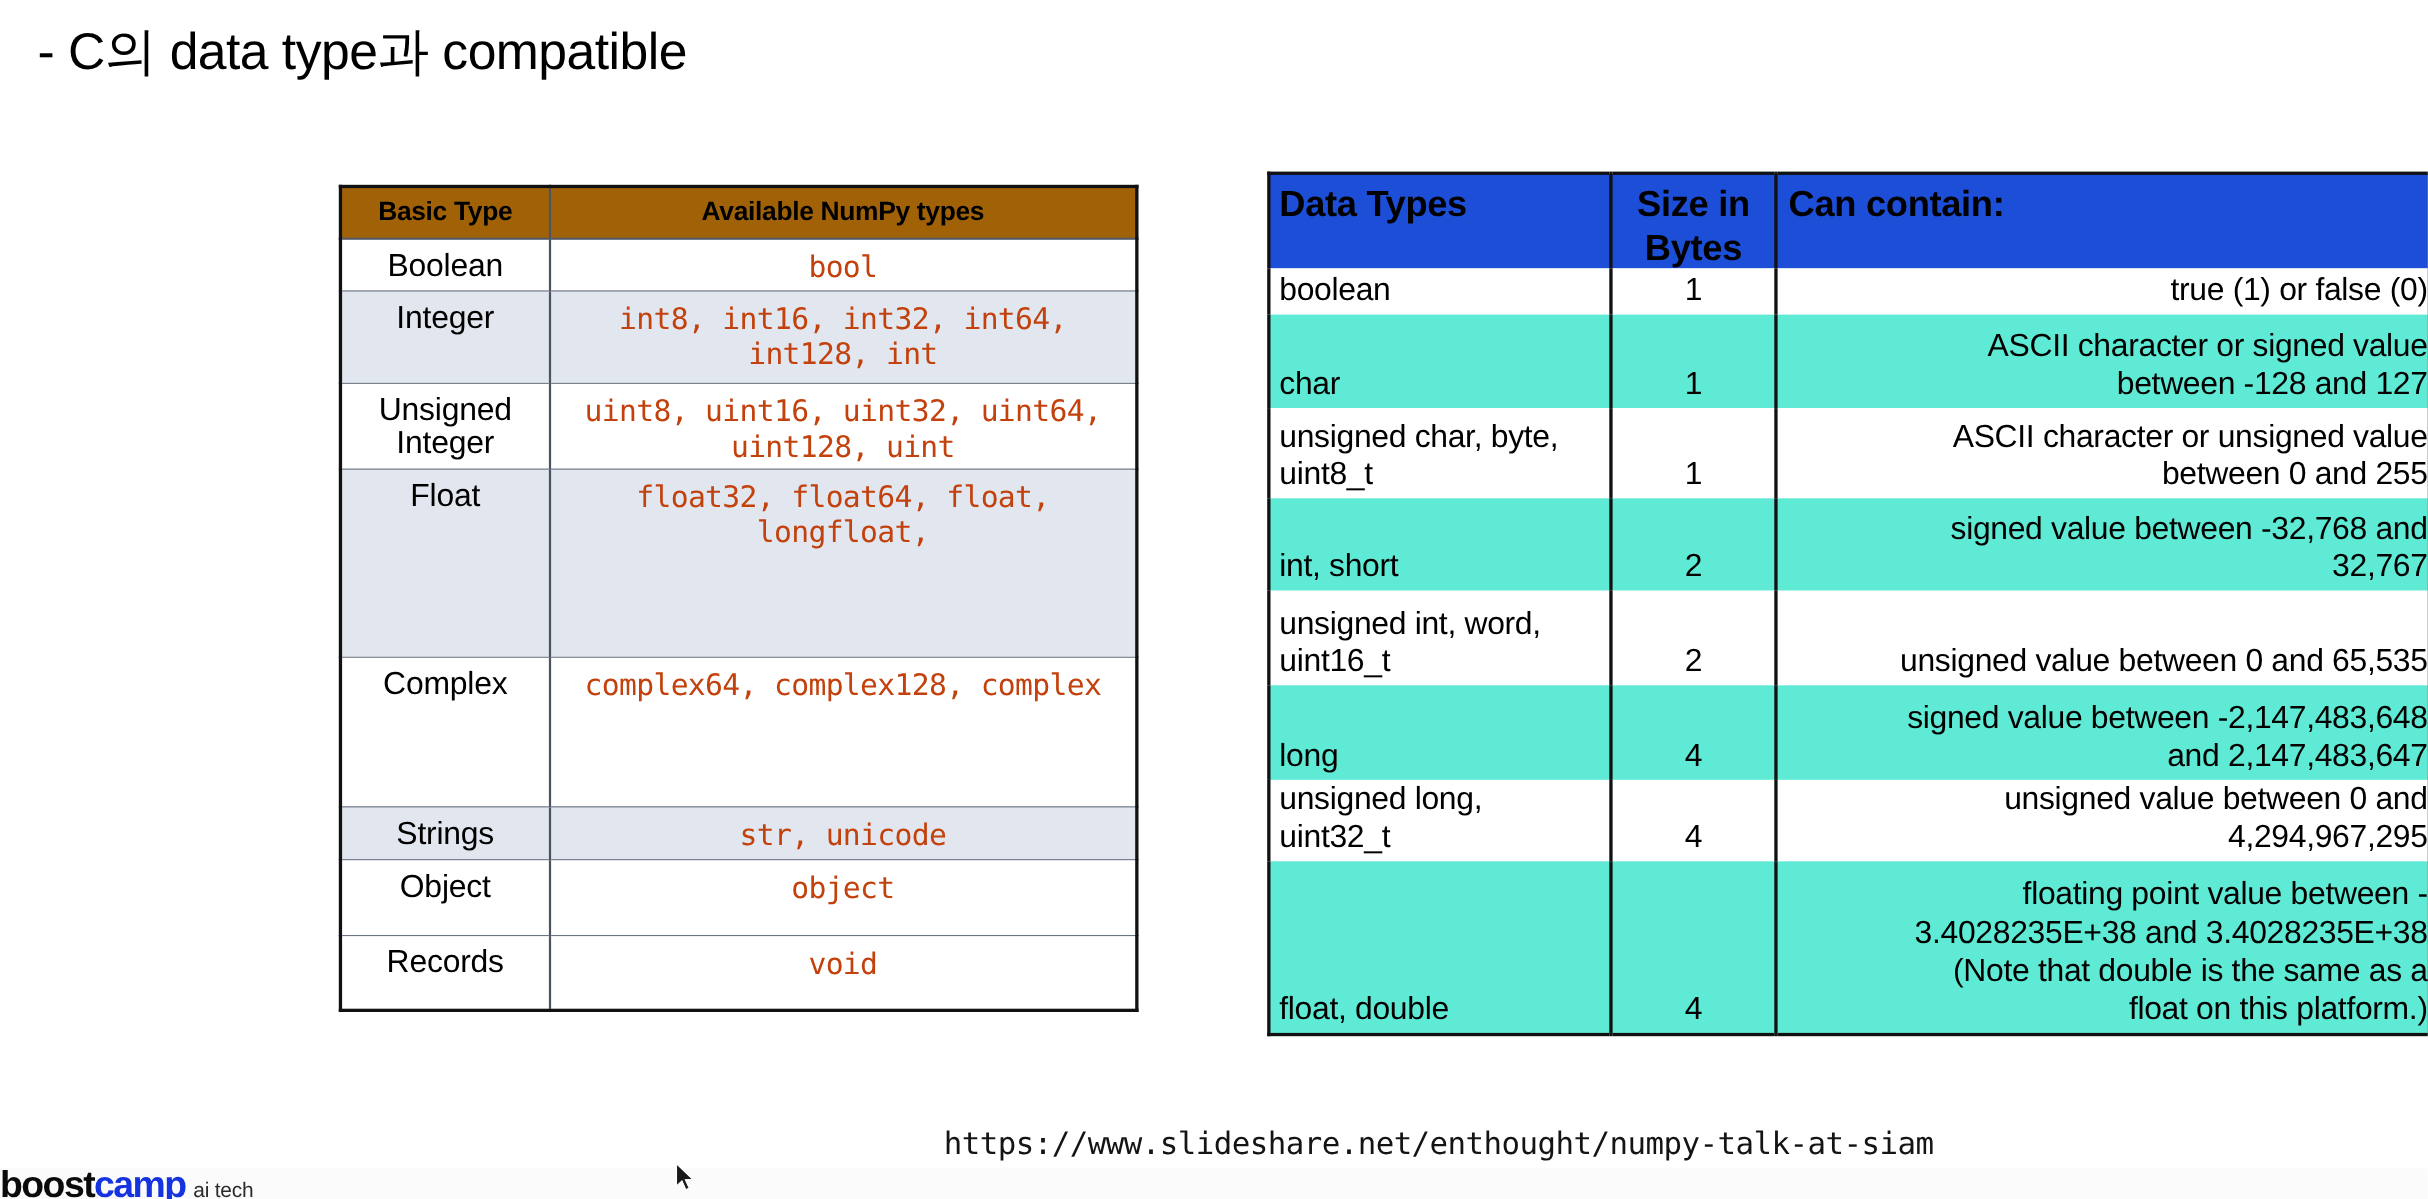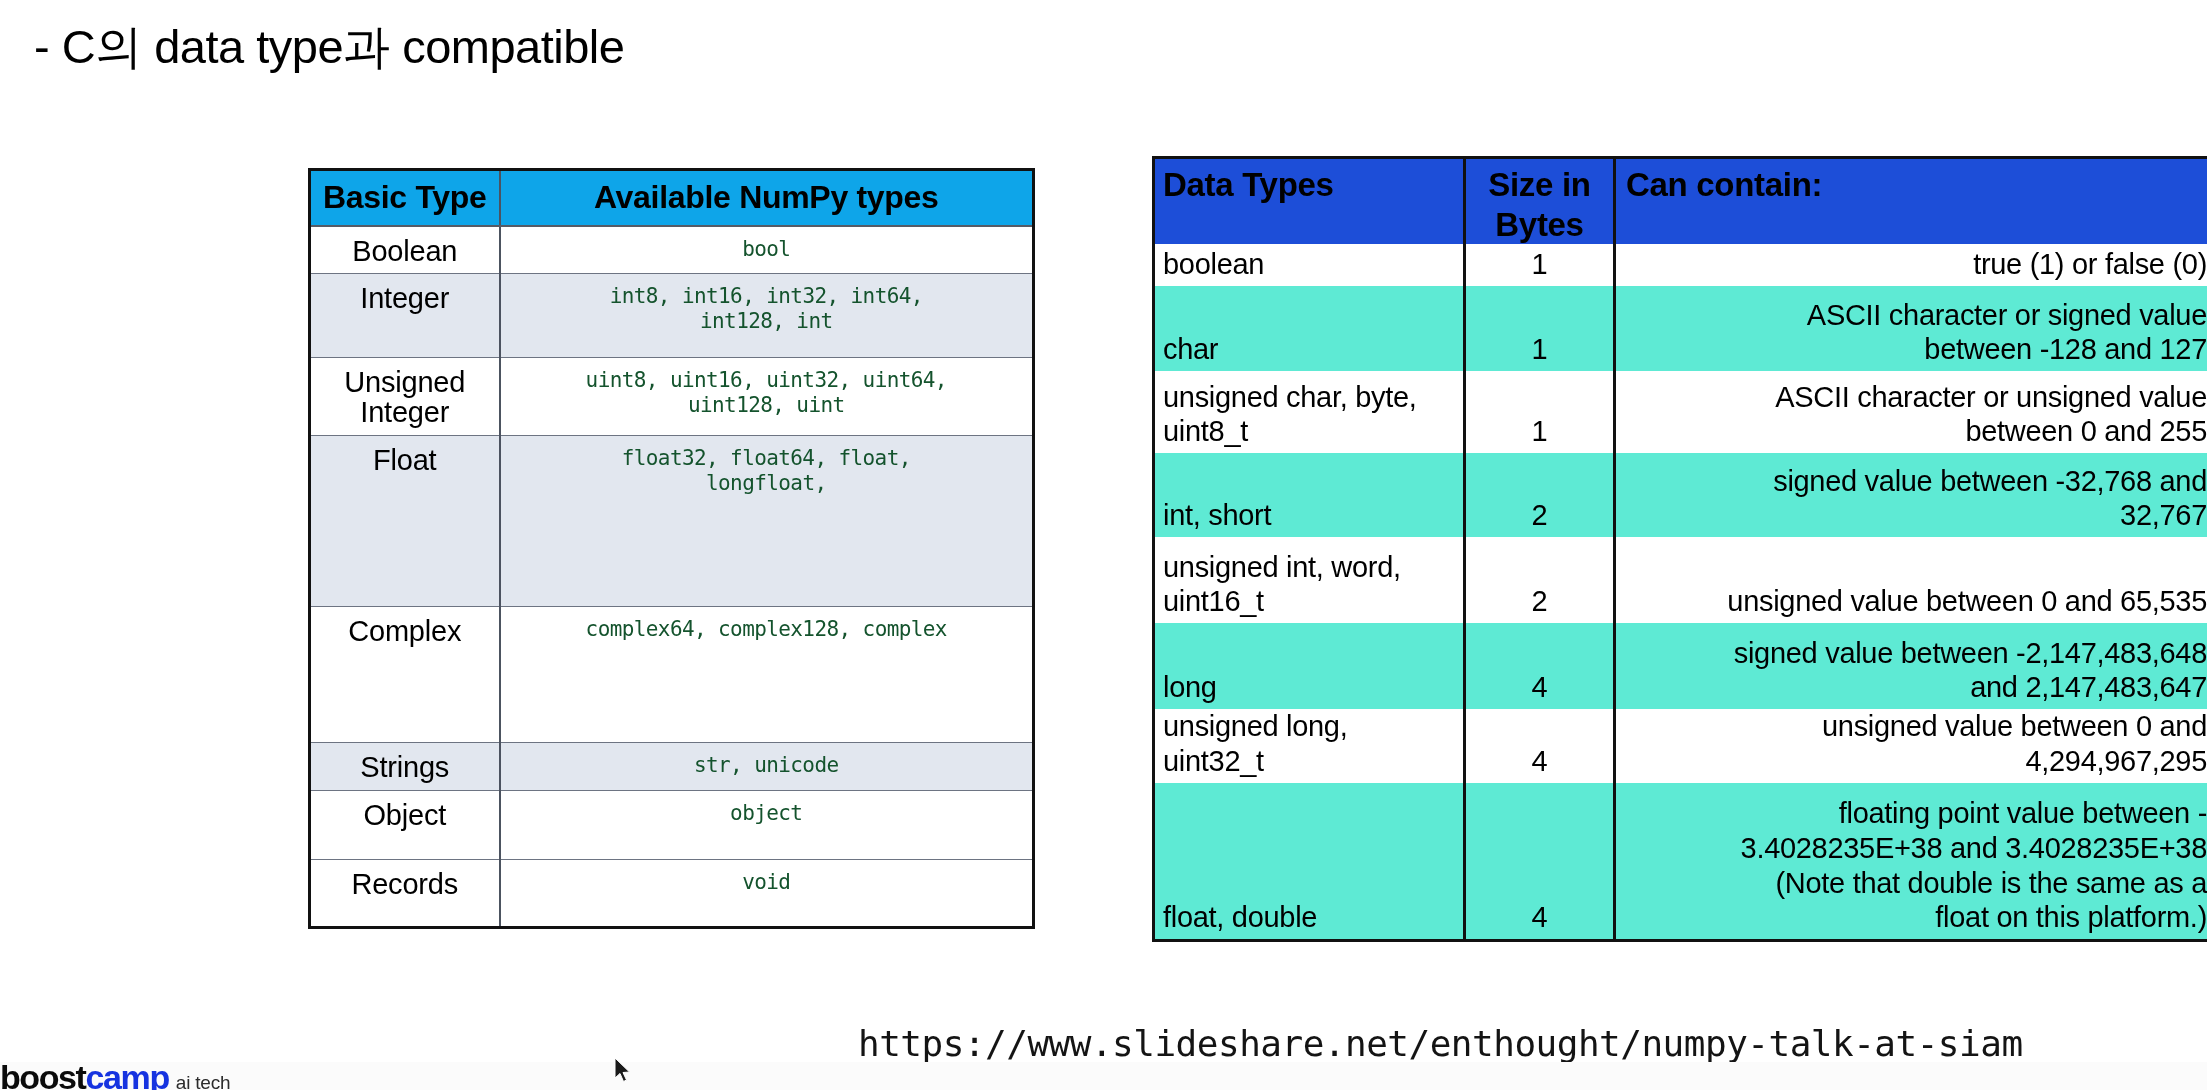--- a/index.html
+++ b/index.html
@@ -55,41 +55,41 @@
   #numpy-types-table td {
     border-right: 2px solid #4c5360;
     border-bottom: 1px solid #6d7482;
     text-align: center;
     vertical-align: top;
   }
   #numpy-types-table th:last-child,
   #numpy-types-table td:last-child { border-right: none; }
 
   #numpy-types-table thead th {
-    background: #0ea5e9;
+    background: #a16207;
     font-weight: bold;
-    font-size: 32px;
+    font-size: 24px;
     padding: 8px 0 9px 0;
     border-bottom: 2px solid #555b66;
     letter-spacing: -0.3px;
   }
 
   #numpy-types-table tbody td.basic {
     font-size: 29px;
     line-height: 1.06;
     padding-top: 9px;
     letter-spacing: -0.2px;
   }
   #numpy-types-table tbody td.avail {
     font-family: "DejaVu Sans Mono", "Liberation Mono", monospace;
-    font-size: 21px;
+    font-size: 27px;
     line-height: 1.22;
     padding-top: 10px;
     letter-spacing: -0.6px;
-    color: #14532d;
+    color: #c2410c;
   }
   #numpy-types-table tbody tr.shade td { background: #e2e7ef; }
   #numpy-types-table tbody tr.plain td { background: #ffffff; }
   #numpy-types-table tbody tr:last-child td { border-bottom: none; }
 
   
   #c-types-table {
     left: 1152px;
     top: 156px;
     width: 1055px;
@@ -129,21 +129,21 @@
   #c-types-table tbody tr.plain td { background: #ffffff; }
 
   .lineblock { display: block; }
 
   
   #source-url {
     position: absolute;
     left: 858px;
     top: 1023px;
     font-family: "DejaVu Sans Mono", "Liberation Mono", monospace;
-    font-size: 36px;
+    font-size: 28px;
     letter-spacing: -0.5px;
     color: #141414;
     white-space: nowrap;
   }
 
   
   #footer-bar {
     position: absolute;
     left: 0;
     top: 1062px;

